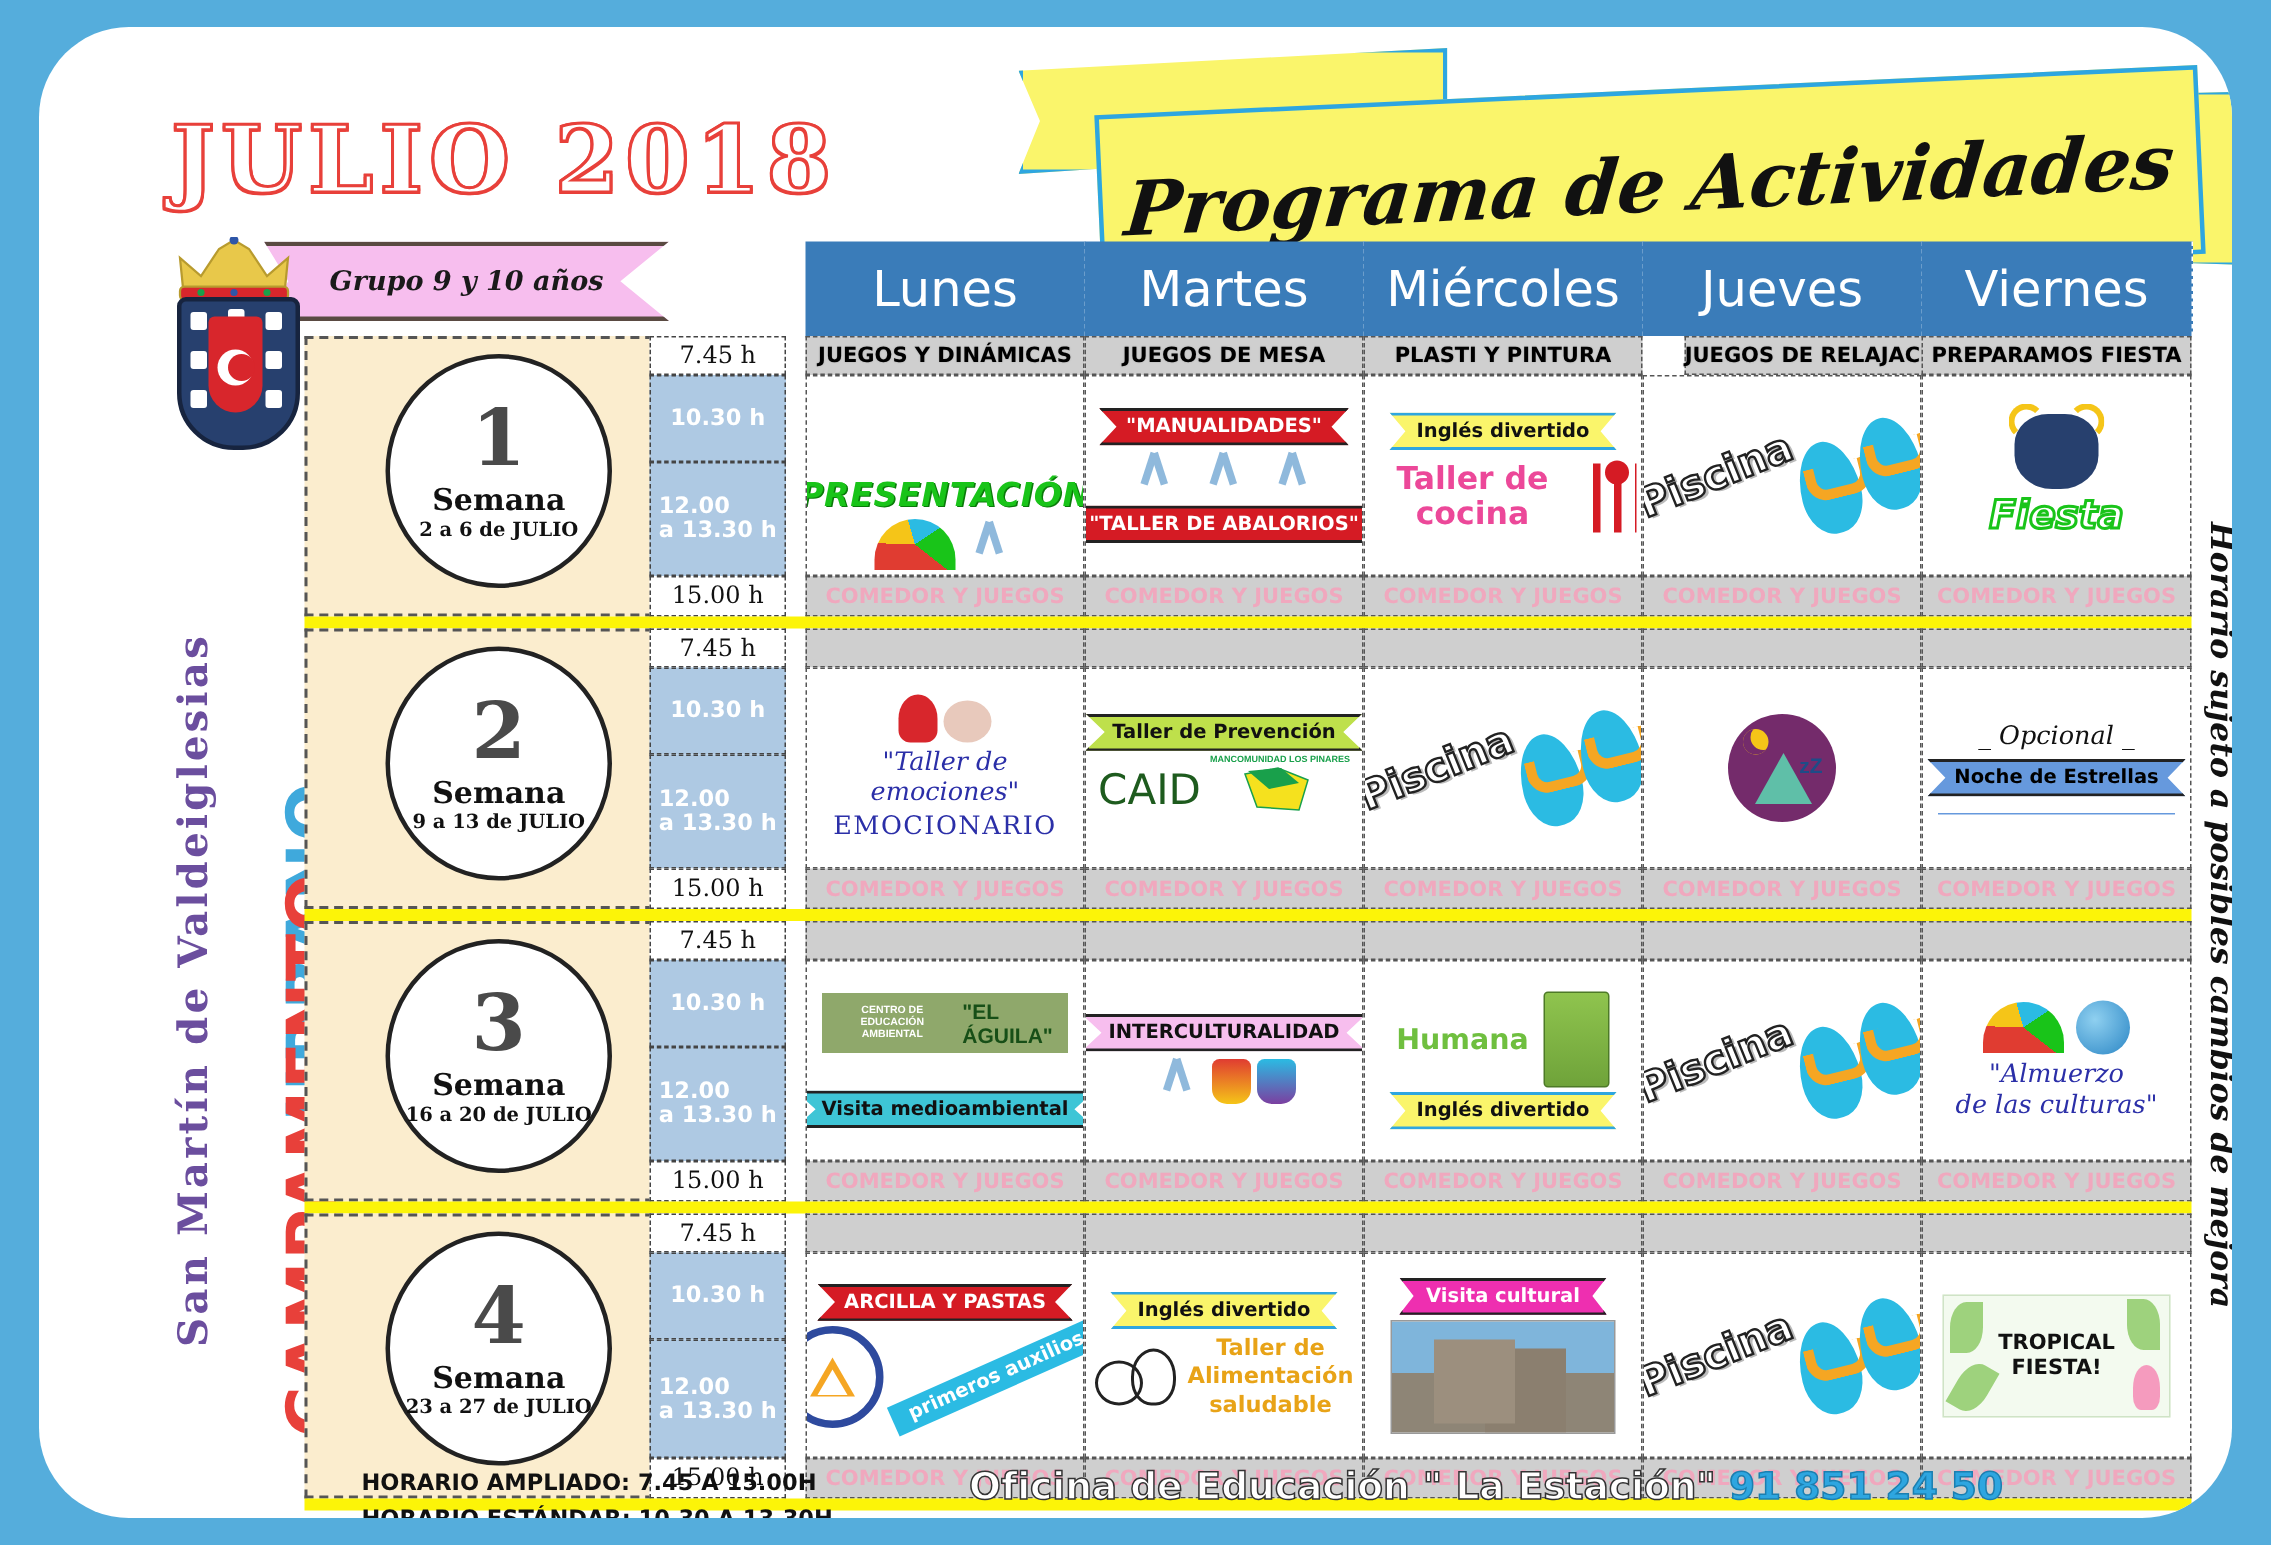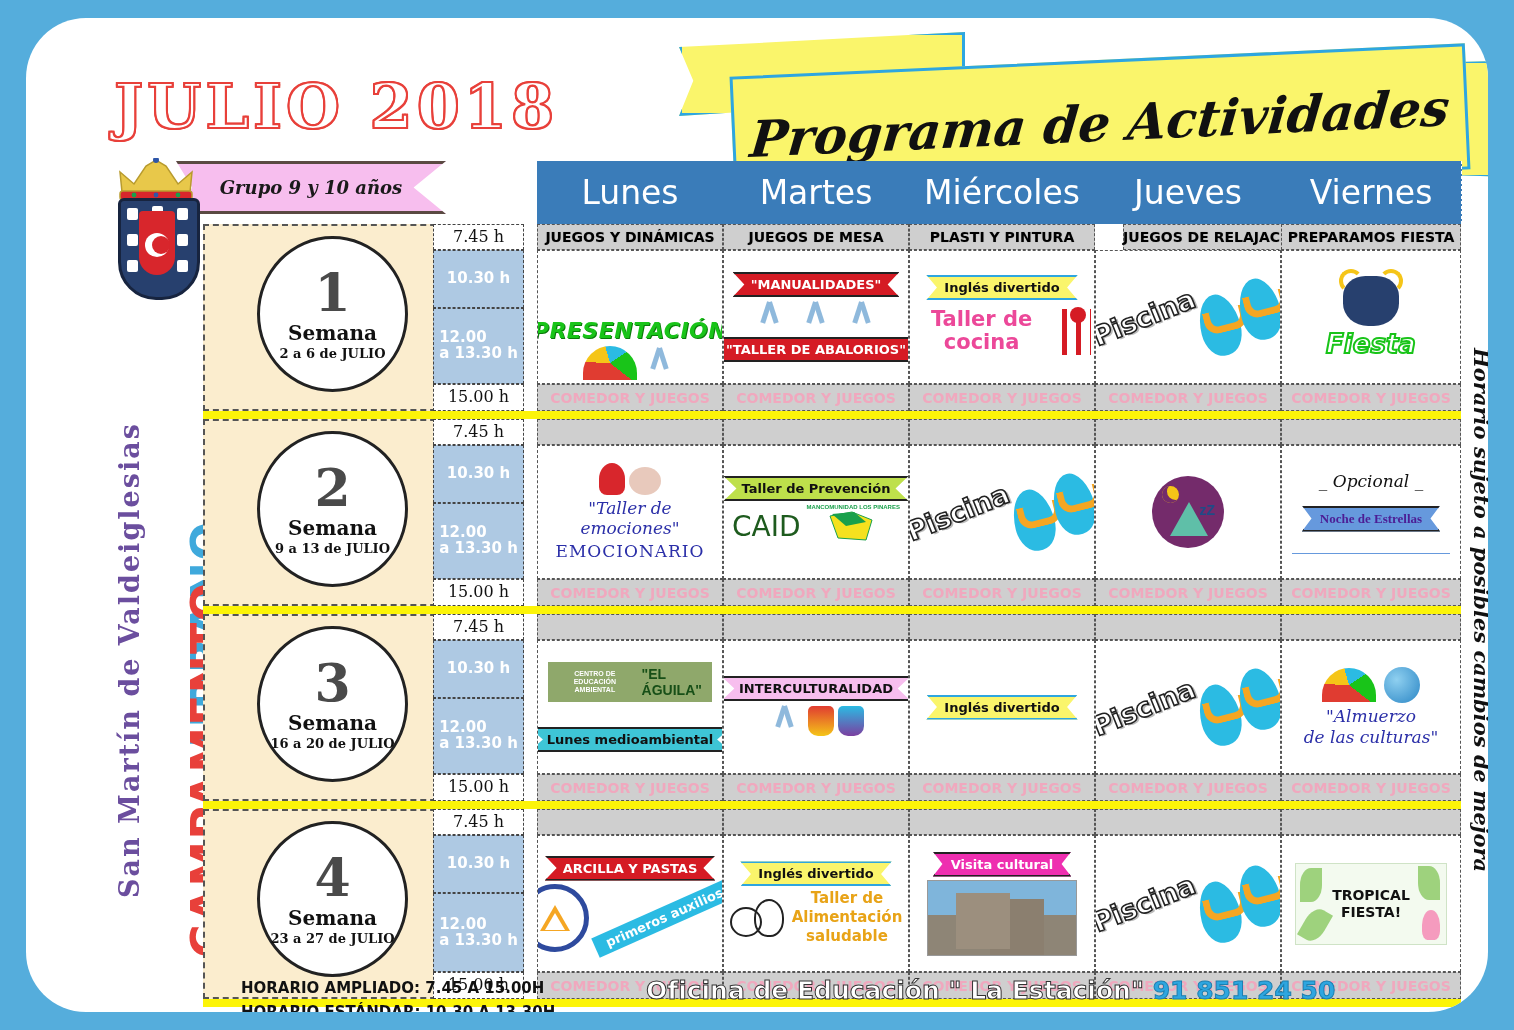--- a/index.html
+++ b/index.html
@@ -130,21 +130,21 @@
     font-family:"DejaVu Sans",sans-serif;font-weight:bold;font-size:13px;
     clip-path:polygon(0 0,100% 0,93% 50%,100% 100%,0 100%,7% 50%);
     white-space:nowrap;text-align:center;
   }
   .rb-red{background:#D51B24;color:#fff;}
   .rb-yellow{background:#FAF56B;color:#111;border-color:#2EA6E0;}
   .rb-pink{background:#F7BEEE;color:#111;}
   .rb-magenta{background:#EE2FB0;color:#fff;}
   .rb-green{background:#BEE04B;color:#111;}
   .rb-teal{background:#3EC5D6;color:#111;}
-  .rb-blue{background:#6699DD;color:#4c1d95;font-family:Liberation Serif, serif;}
+  .rb-blue{background:#6699DD;color:#000000;}
   .plain{font-family:"DejaVu Sans",sans-serif;font-size:19px;font-weight:bold;
     color:#ec4899;text-align:center;line-height:1.1;}
   .presenta{font-family:"DejaVu Sans",sans-serif;font-size:22px;font-weight:bold;
     font-style:italic;color:#19C419;letter-spacing:.5px;
     text-shadow:1px 1px 0 #0a7a0a;}
   .script{font-family:"DejaVu Serif",serif;font-style:italic;font-size:17px;
     color:#2B2FA8;text-align:center;line-height:1.2;}
   .emoc{font-family:"DejaVu Serif",serif;font-size:17px;color:#2B2FA8;letter-spacing:1px;}
   .caid{font-family:"DejaVu Sans",sans-serif;font-size:28px;color:#1E5B1E;}
   .humana{font-family:"DejaVu Sans",sans-serif;font-size:19px;color:#6FBF3F;font-weight:bold;}
@@ -452,21 +452,21 @@
                 <div class="tentshape"></div>
                 <div class="zzz">zZ</div>
               </div>
             </div>
           </div>
           <div class="dcell band band-lunch" style="left: 892px; top: 160px; width: 186px; height: 27px;">
             <span>COMEDOR Y JUEGOS</span>
           </div>
           <div class="dcell band" style="left: 1078px; top: 0px; width: 180px; height: 26px;"></div>
           <div class="dcell main-cell" style="left: 1078px; top: 26px; width: 180px; height: 134px;">
-            <div style="display: flex; flex-direction: column; align-items: center; justify-content: center; gap: 15px; height: 100%; width: 100%;">
+            <div style="display: flex; flex-direction: column; align-items: center; justify-content: center; gap: 5px; height: 100%; width: 100%;">
               <div class="opcional">_ Opcional _</div>
               <div class="ribbon rb-blue">Noche de Estrellas</div>
               <div style="width:92%;height:1px;background:#6699DD;margin-top:6px"></div>
             </div>
           </div>
           <div class="dcell band band-lunch" style="left: 1078px; top: 160px; width: 180px; height: 27px;">
             <span>COMEDOR Y JUEGOS</span>
           </div>
         </div>
         <div class="ybar" style="top: 445px;"></div>
@@ -484,21 +484,21 @@
             <div>12.00<br>a 13.30 h</div>
           </div>
           <div class="tc tc-white" style="top: 160px; height: 27px;">15.00 h</div>
           <div class="dcell band" style="left: 334px; top: 0px; width: 186px; height: 26px;"></div>
           <div class="dcell main-cell" style="left: 334px; top: 26px; width: 186px; height: 134px;">
             <div style="display: flex; flex-direction: column; align-items: center; justify-content: center; gap: 3px; height: 100%; width: 100%;">
               <div class="agenda-green">
                 <div class="ag-small">CENTRO DE EDUCACIÓN AMBIENTAL</div>
                 <div class="ag-big">"EL ÁGUILA"</div>
               </div>
-              <div class="ribbon rb-teal" style="margin-top: 22px;">Lunes medioambiental</div>
+              <div class="ribbon rb-teal" style="margin-top: 22px;">Visita medioambiental</div>
             </div>
           </div>
           <div class="dcell band band-lunch" style="left: 334px; top: 160px; width: 186px; height: 27px;">
             <span>COMEDOR Y JUEGOS</span>
           </div>
           <div class="dcell band" style="left: 520px; top: 0px; width: 186px; height: 26px;"></div>
           <div class="dcell main-cell" style="left: 520px; top: 26px; width: 186px; height: 134px;">
             <div style="display: flex; flex-direction: column; align-items: center; justify-content: center; gap: 3px; height: 100%; width: 100%;">
               <div class="ribbon rb-pink">INTERCULTURALIDAD</div>
               <div style="display: flex; align-items: center; gap: 6px;">
@@ -509,20 +509,24 @@
                 </div>
               </div>
             </div>
           </div>
           <div class="dcell band band-lunch" style="left: 520px; top: 160px; width: 186px; height: 27px;">
             <span>COMEDOR Y JUEGOS</span>
           </div>
           <div class="dcell band" style="left: 706px; top: 0px; width: 186px; height: 26px;"></div>
           <div class="dcell main-cell" style="left: 706px; top: 26px; width: 186px; height: 134px;">
             <div style="display: flex; flex-direction: column; align-items: center; justify-content: center; gap: 3px; height: 100%; width: 100%;">
+              <div style="display: flex; align-items: center; gap: 10px;">
+                <div class="humana">Humana</div>
+                <div class="recycle"></div>
+              </div>
               <div class="ribbon rb-yellow">Inglés divertido</div>
             </div>
           </div>
           <div class="dcell band band-lunch" style="left: 706px; top: 160px; width: 186px; height: 27px;">
             <span>COMEDOR Y JUEGOS</span>
           </div>
           <div class="dcell band" style="left: 892px; top: 0px; width: 186px; height: 26px;"></div>
           <div class="dcell main-cell" style="left: 892px; top: 26px; width: 186px; height: 134px;">
             <div style="display: flex; flex-direction: column; align-items: center; justify-content: center; gap: 3px; height: 100%; width: 100%;">
               <div style="display: flex; align-items: center; gap: 2px;">

